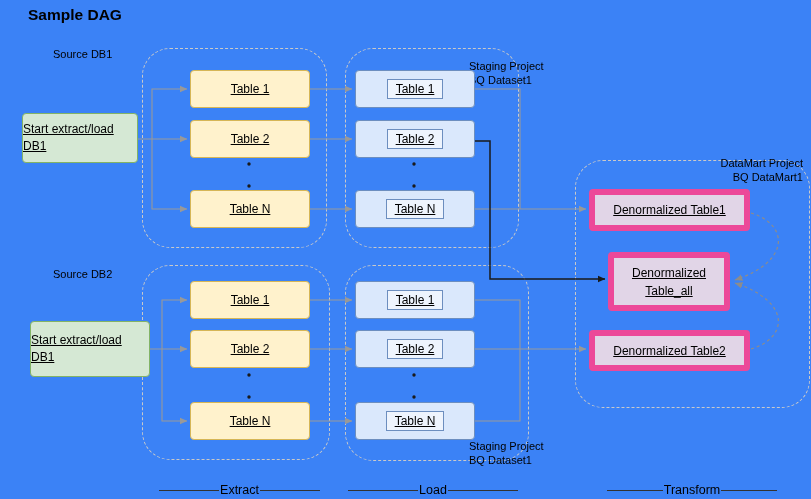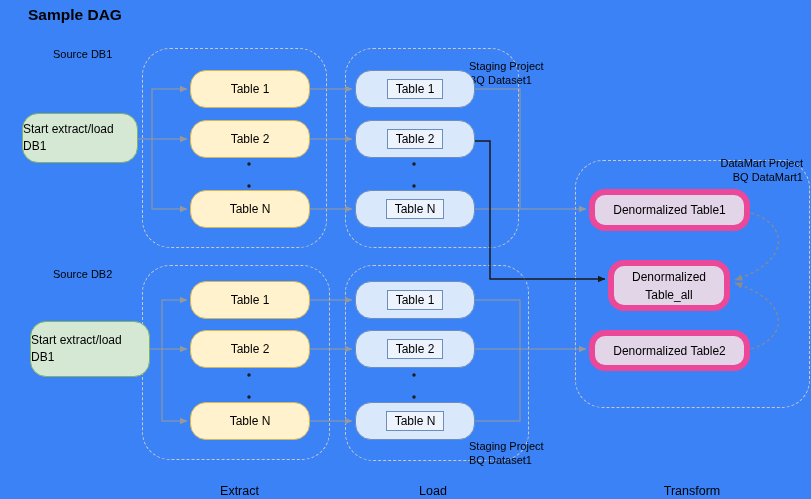--- a/index.html
+++ b/index.html
@@ -7,39 +7,39 @@
     position:relative;width:811px;height:499px;background:#3b82f6;
     font-family:"Liberation Sans","DejaVu Sans",sans-serif;color:#000;
     overflow:hidden;
   }
   .container{
     position:absolute;border:1px dashed #c9c9c9;border-radius:28px;background:transparent;
   }
   #svglayer{position:absolute;left:0;top:0;width:811px;height:499px;}
   .node{
     position:absolute;display:flex;align-items:center;justify-content:center;
-    font-size:12px;border-radius:16px;box-sizing:border-box;text-align:center;
+    font-size:12px;border-radius:4px;box-sizing:border-box;text-align:center;text-decoration:underline;
   }
   .yellow{background:#fff2cc;border:1px solid #d6b656;width:120px;height:38px;}
   .blue{background:#dae8fc;border:1px solid #6c8ebf;width:120px;height:38px;}
   .green{
     background:#d5e8d4;border:1px solid #82b366;
     justify-content:flex-start;text-align:left;line-height:17px;margin-left:20px;
   }
   .purple{background:#e1d5e7;border:6px solid #ec4899;line-height:18px;}
   .inner-rect{
     display:inline-block;border:1px solid #6c8ebf;background:#eef4fd;
     padding:1px 8px;font-size:12px;line-height:16px;
   }
   .lbl{position:absolute;font-size:11px;line-height:14px;white-space:pre;}
   .lbl.center{white-space:normal;}
   .lbl.right{text-align:right;white-space:normal;}
   #title{position:absolute;left:28px;top:6px;font-size:15.5px;font-weight:bold;}
   .phase{
-    position:absolute;display:flex;align-items:center;height:14px;font-size:12.5px;flex-direction:column;
+    position:absolute;display:flex;align-items:center;height:14px;font-size:12.5px;
   }
   .phase .pline{flex:1;border-top:1px solid #333;height:0;}
   .phase .ptext{padding:0 1px;}
 </style>
 </head>
 <body>
 
 <div id="canvas">
 
   <div class="container" style="left:142px;top:48px;width:183px;height:198px;"></div>
@@ -168,21 +168,21 @@
     <span class="inner-rect">Table 1</span>
   </div>
   <div class="node blue" style="left:355px;top:330px;">
     <span class="inner-rect">Table 2</span>
   </div>
   <div class="node blue" style="left:355px;top:402px;">
     <span class="inner-rect">Table N</span>
   </div>
 
   <div class="node purple" style="left:589px;top:189px;width:161px;height:42px;">Denormalized Table1</div>
-  <div class="node purple" style="left:608px;top:260px;width:122px;height:51px;">
+  <div class="node purple" style="left:608px;top:252px;width:122px;height:59px;">
     <div>
       <div>Denormalized</div>
       <div>Table_all</div>
     </div>
   </div>
   <div class="node purple" style="left:589px;top:330px;width:161px;height:41px;">Denormalized Table2</div>
 
   <div class="phase" style="left:159px;top:483px;width:161px;">
     <span class="pline"></span>
     <span class="ptext">Extract</span>

